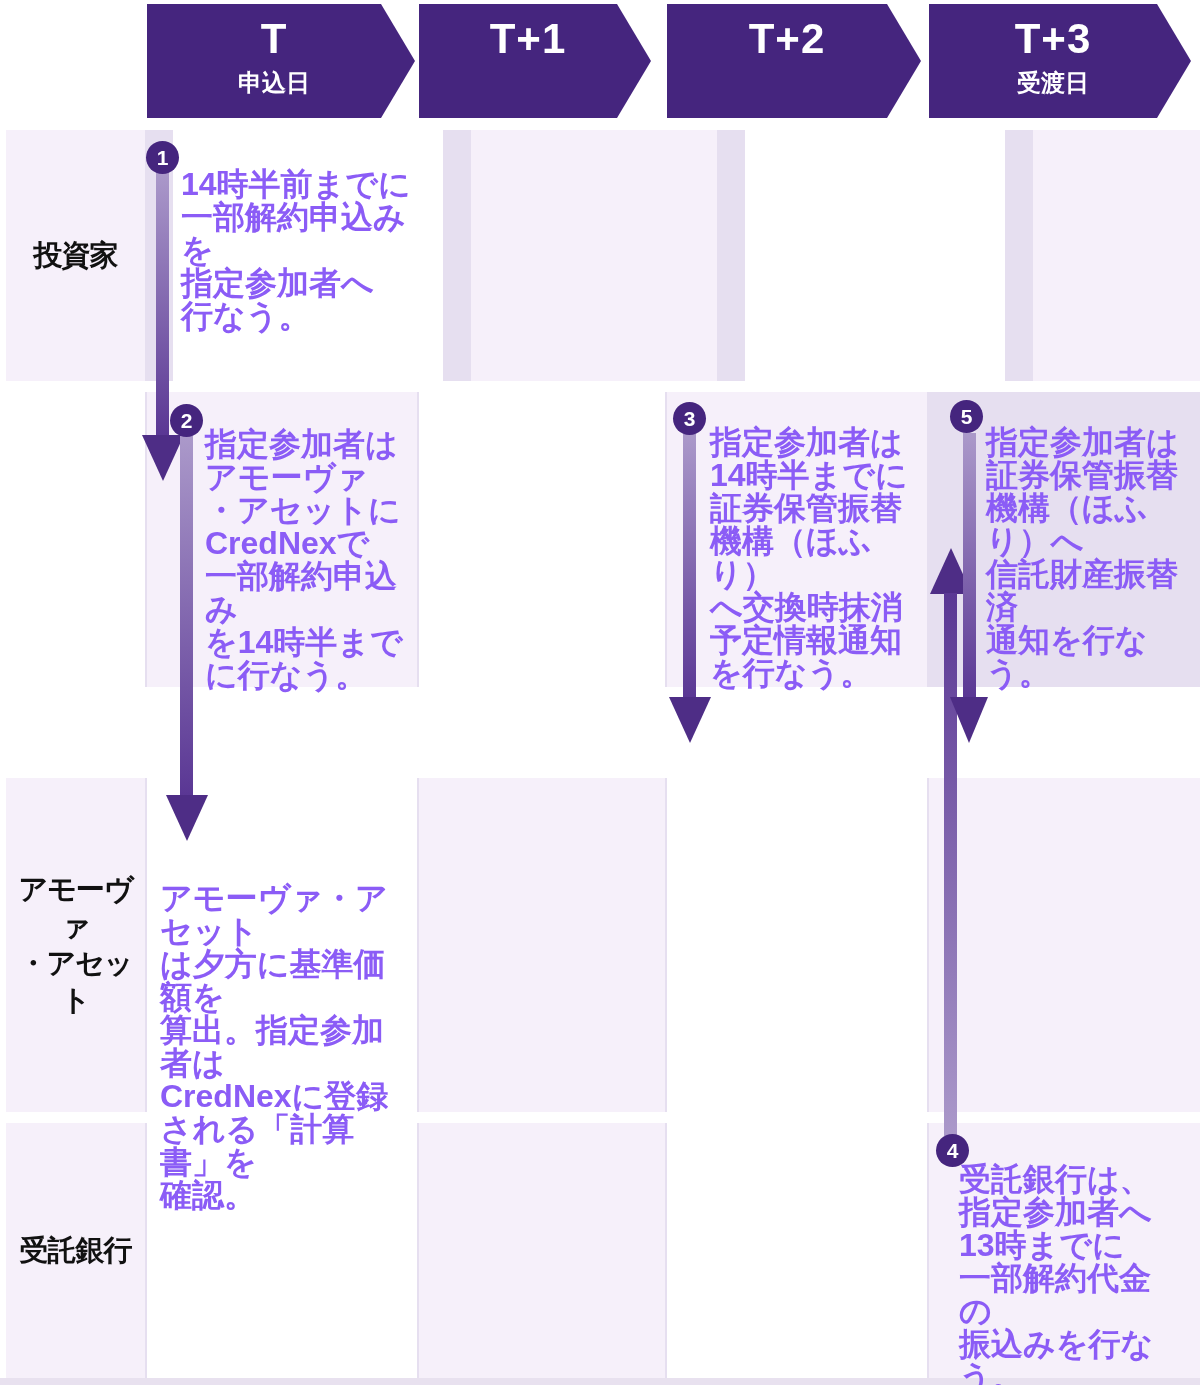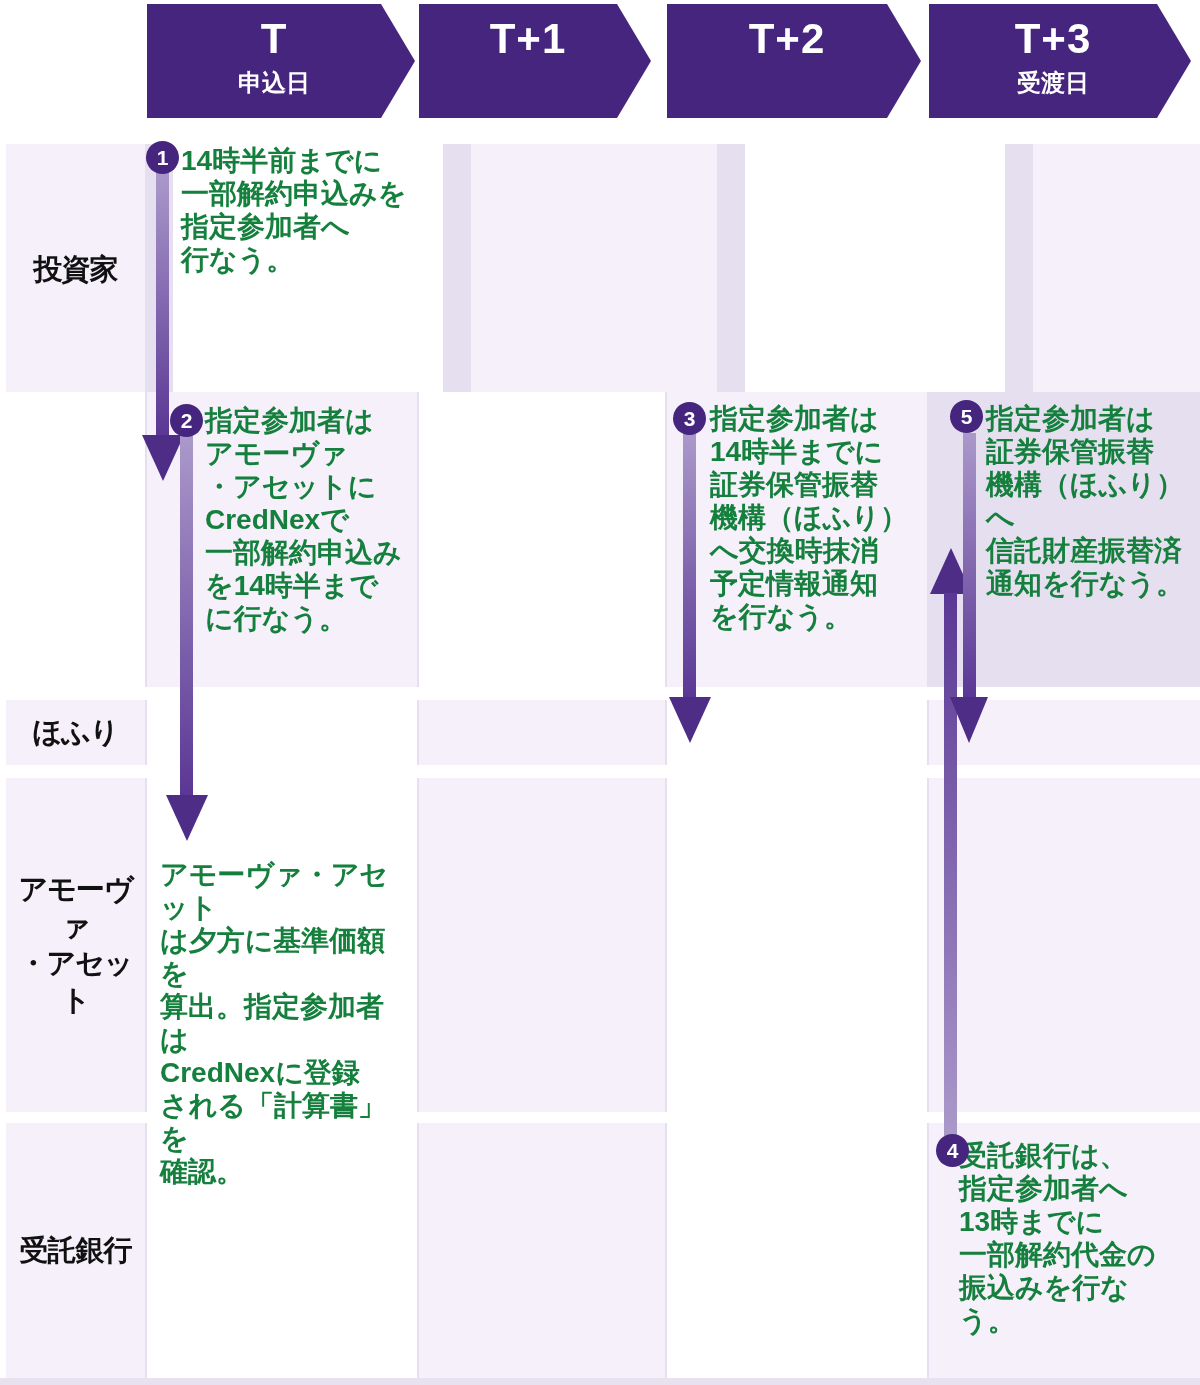--- a/index.html
+++ b/index.html
@@ -19,38 +19,38 @@
   .step-t  {left:147px;width:268px;}
   .step-t1 {left:419px;width:232px;}
   .step-t2 {left:667px;width:254px;}
   .step-t3 {left:929px;width:262px;align-items:center;}
   
   .row{
     position:absolute;left:6px;width:1194px;display:grid;
     grid-template-columns:139px 270px 246px 260px 271px;column-gap:2px;
     background:#e6dff0;
   }
-  .row-1{top:144px;height:251px;gap:28px;}
+  .row-1{top:130px;height:251px;gap:28px;}
   .row-2{top:392px;height:295px;}
   .row-3{top:700px;height:65px;}
   .row-4{top:778px;height:334px;}
   .row-5{top:1123px;height:255px;}
   .cell{height:100%;}
   .lav{background:#f6f0fa;}
   .white{background:#ffffff;}
   .label-cell{
     background:#f6f0fa;display:flex;align-items:center;justify-content:center;
     text-align:center;font-size:29px;font-weight:600;line-height:37px;
     white-space:pre-line;letter-spacing:-1px;
   }
   .bottom-strip{position:absolute;left:0;top:1378px;width:1200px;height:7px;background:#e8e1ef;}
   
   .note{
-    position:absolute;z-index:3;font-size:28px;font-weight:600;line-height:33px;
-    white-space:pre-line;color:#15803d;
+    position:absolute;z-index:3;font-size:32px;font-weight:600;line-height:33px;
+    white-space:pre-line;color:#8b5cf6;margin-top:24px;
   }
   .badge{
     position:absolute;z-index:4;width:33px;height:33px;border-radius:50%;
     background:#45257e;color:#fff;font-size:21px;font-weight:bold;
     display:flex;align-items:center;justify-content:center;
   }
   
   .shaft{position:absolute;z-index:2;width:13px;}
   .shaft.down{background:linear-gradient(to bottom,#ab99ca 0%,#5a3794 100%);}
   .shaft.up{background:linear-gradient(to top,#ab99ca 0%,#5a3794 100%);}
@@ -81,27 +81,20 @@
   </div>
 
   <div class="row row-1">
     <div class="cell label-cell">投資家</div>
     <div class="cell white"></div>
     <div class="cell lav"></div>
     <div class="cell white"></div>
     <div class="cell lav"></div>
   </div>
   <div class="row row-2">
-    <div class="cell white"></div>
-    <div class="cell lav"></div>
-    <div class="cell white"></div>
-    <div class="cell lav"></div>
-  </div>
-  <div class="row row-3">
-    <div class="cell label-cell">ほふり</div>
     <div class="cell white"></div>
     <div class="cell lav"></div>
     <div class="cell white"></div>
     <div class="cell lav"></div>
   </div>
   <div class="row row-4">
     <div class="cell label-cell">アモーヴァ
 ・アセット</div>
     <div class="cell white"></div>
     <div class="cell lav"></div>

